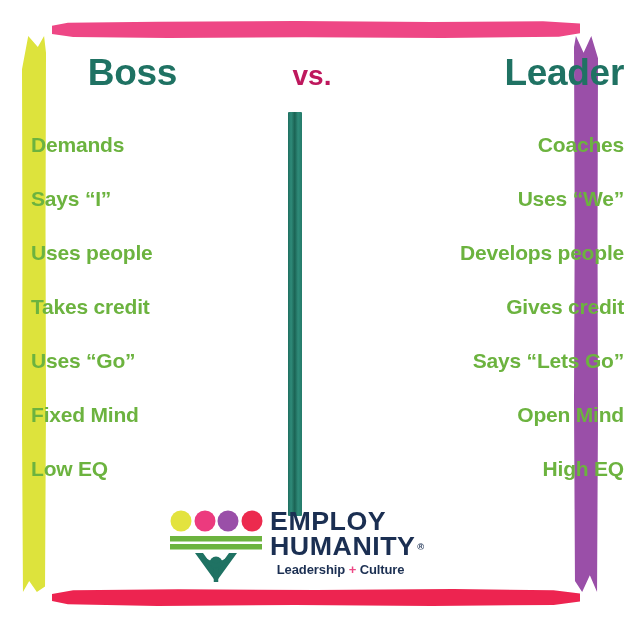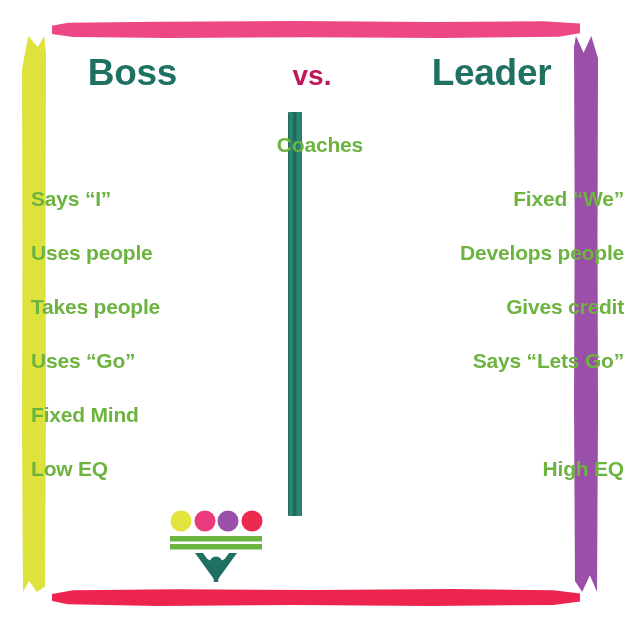--- a/index.html
+++ b/index.html
@@ -88,21 +88,21 @@
   .heading-left {
     width: 265px;
     text-align: center;
   }
   .heading-vs {
     width: 94px;
     text-align: center;
   }
   .heading-right {
     width: 265px;
-    text-align: center;
+    text-align: right;
   }
   .heading-left span,
   .heading-right span {
     font-size: 37px;
     font-weight: bold;
     color: #1f7263;
     letter-spacing: -0.3px;
   }
   .heading-vs span {
     font-size: 28px;
@@ -219,51 +219,53 @@
       <span>vs.</span>
     </div>
     <div class="heading-right">
       <span>Leader</span>
     </div>
   </div>
 
   <div class="rows">
 
     <div class="row">
+      <div class="cell cell-left">Demands</div>
       <div class="cell-gap"></div>
       <div class="cell cell-right">Coaches</div>
     </div>
 
     <div class="row">
       <div class="cell cell-left">Says “I”</div>
       <div class="cell-gap"></div>
-      <div class="cell cell-right">Fixed “We”</div>
+      <div class="cell cell-right">Uses “We”</div>
     </div>
 
     <div class="row">
       <div class="cell cell-left">Uses people</div>
       <div class="cell-gap"></div>
       <div class="cell cell-right">Develops people</div>
     </div>
 
     <div class="row">
-      <div class="cell cell-left">Takes people</div>
+      <div class="cell cell-left">Takes credit</div>
       <div class="cell-gap"></div>
       <div class="cell cell-right">Gives credit</div>
     </div>
 
     <div class="row">
       <div class="cell cell-left">Uses “Go”</div>
       <div class="cell-gap"></div>
       <div class="cell cell-right">Says “Lets Go”</div>
     </div>
 
     <div class="row">
       <div class="cell cell-left">Fixed Mind</div>
       <div class="cell-gap"></div>
+      <div class="cell cell-right">Open Mind</div>
     </div>
 
     <div class="row">
       <div class="cell cell-left">Low EQ</div>
       <div class="cell-gap"></div>
       <div class="cell cell-right">High EQ</div>
     </div>
 
   </div>
 
@@ -275,16 +277,30 @@
       <circle cx="60" cy="13" r="10.5" fill="#9a4fa8"></circle>
       <circle cx="84" cy="13" r="10.5" fill="#ec2a4e"></circle>
       <rect x="2" y="28" width="92" height="5.5" fill="#6cb33f"></rect>
       <rect x="2" y="36" width="92" height="5.5" fill="#6cb33f"></rect>
       <path d="M27 45 L48 74 L69 45 L61 45 L48 63 L35 45 Z" fill="#1f7263"></path>
       <circle cx="48" cy="55" r="6.5" fill="#1f7263"></circle>
       <path d="M48 60 L48 74" stroke="#1f7263" stroke-width="4.5" fill="none"></path>
       <path d="M37 52 L48 58 L59 52" stroke="#1f7263" stroke-width="4" fill="none" stroke-linecap="round"></path>
     </svg>
 
+    <div class="logo-text">
+      <div class="logo-word">EMPLOY</div>
+      <div class="logo-word">
+        <span class="logo-word-2">
+          <span>HUMANITY</span>
+          <span class="logo-reg">®</span>
+        </span>
+      </div>
+      <div class="logo-tagline">
+        <span>Leadership</span>
+        <span class="logo-plus">+</span>
+        <span>Culture</span>
+      </div>
+    </div>
 
   </div>
 
 </div>
 
 </body></html>

